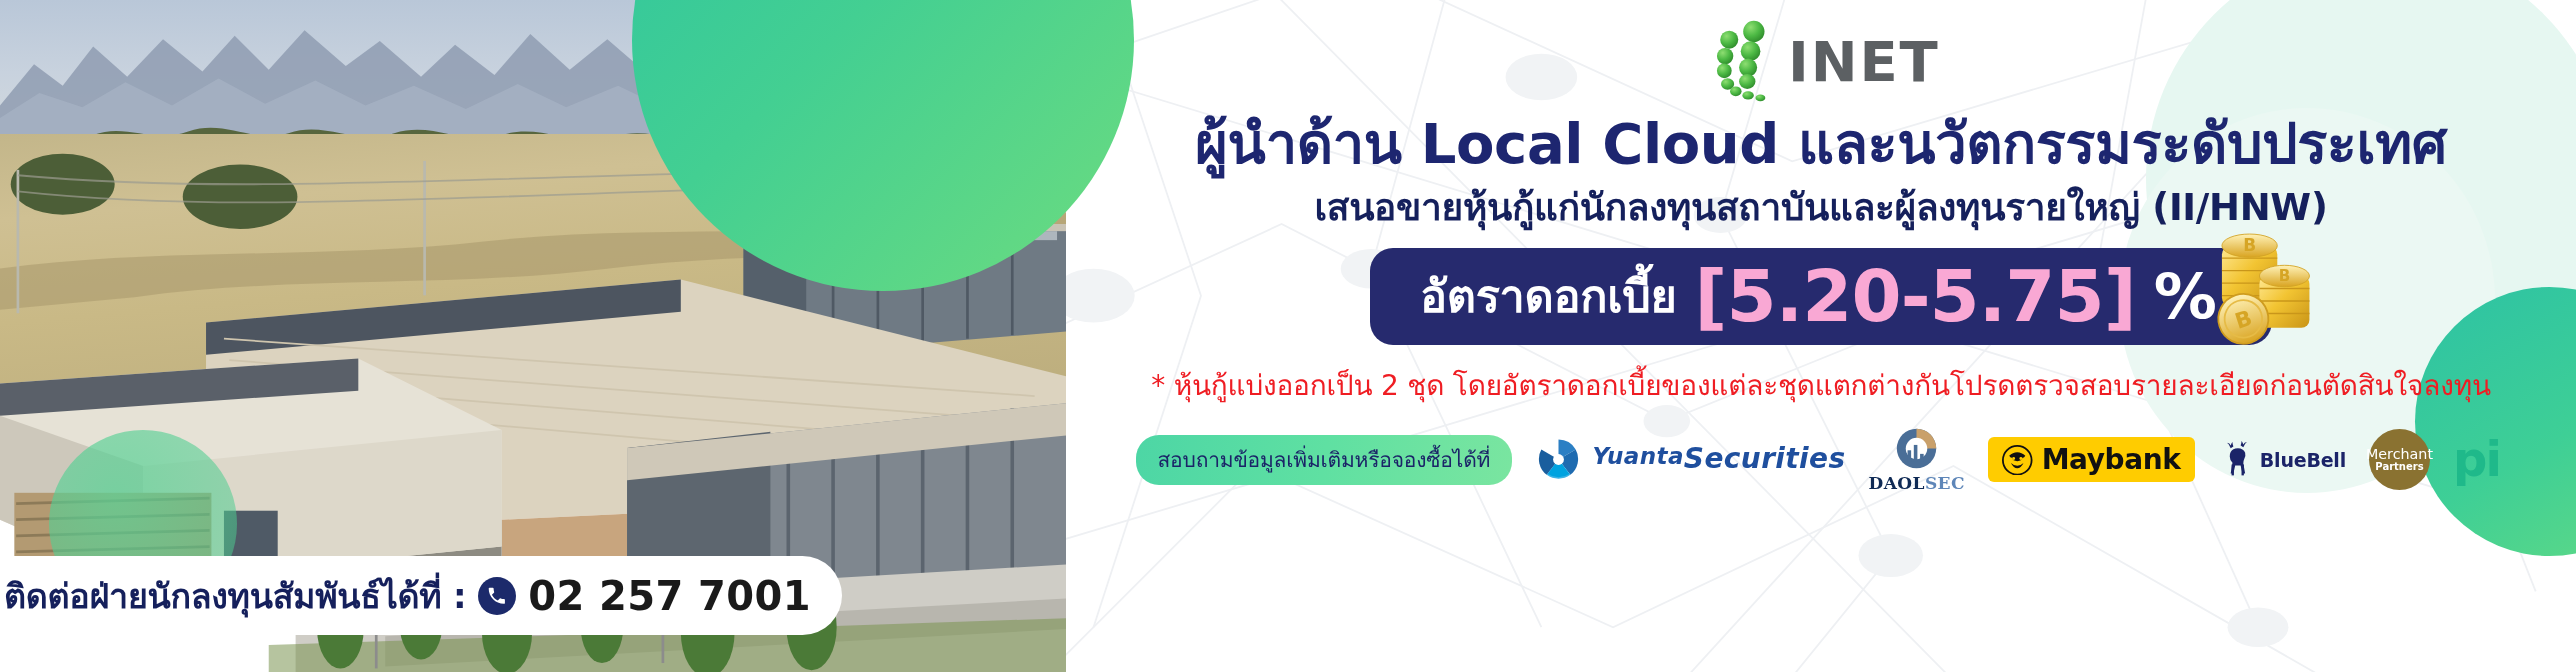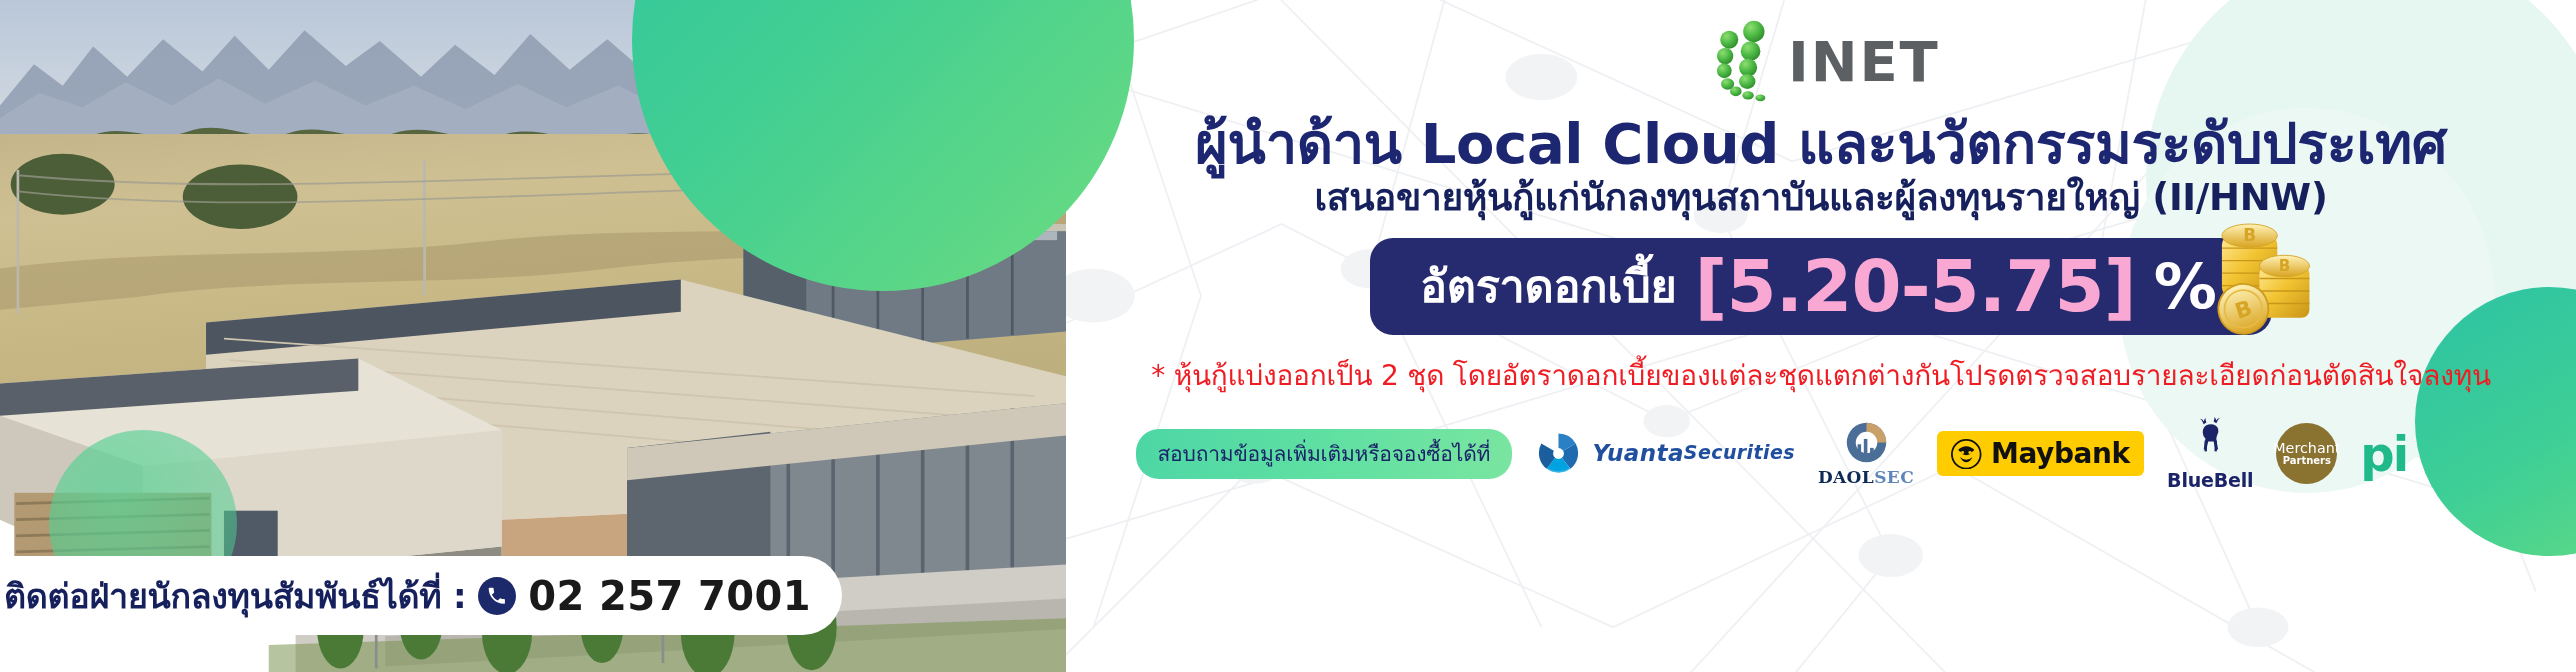--- a/index.html
+++ b/index.html
@@ -148,21 +148,21 @@
   }
 
   
   .headline {
     margin-top: 10.8px;
     font-size: 56px; font-weight: 700; color: #1d2670;
     letter-spacing: -0.4px; white-space: nowrap; line-height: 1.12;
   }
   
   .subheadline {
-    margin-top: 0;
+    margin-top: 10px;
     font-size: 37px; font-weight: 700; color: #15205c;
     letter-spacing: -0.3px; white-space: nowrap; line-height: 1.2;
   }
 
   
   .rate-row {
     margin-top: 18px;
     position: relative;
     display: flex; align-items: center;
   }
@@ -227,42 +227,42 @@
 
   
   .yuanta { display:flex; align-items:center; gap: 10.8px; }
   .yuanta-mark { width: 47px; height: 47px; }
   .yuanta-mark svg { width:100%; height:100%; display:block; }
   .yuanta-text {
     display:flex; flex-direction:row; line-height: .95;
     font-style: italic; font-weight: 800; color:#1f4f9e;
   }
   .yuanta-t1 { font-size: 23px; letter-spacing:0.4px; }
-  .yuanta-t2 { font-size: 19px; letter-spacing:0.4px; }
+  .yuanta-t2 { font-size: 28px; letter-spacing:0.4px; }
 
   
   .daol { display:flex; flex-direction:column; align-items:center; gap:2.7px; }
   .daol-mark { width:43px; height:43px; }
   .daol-mark svg { width:100%; height:100%; display:block; }
   .daol-text { font-size: 17px; font-weight:800; color:#0f2a55; letter-spacing:0.4px;
                font-family:"DejaVu Serif","Liberation Serif",serif; }
   .daol-text .sec { color:#5e86b8; font-weight:700; }
 
   
   .maybank {
     background:#ffcc00; border-radius: 6px;
     height: 45px; padding: 0 14.3px;
     display:flex; align-items:center; gap: 9px;
   }
   .mb-mark { width: 30.5px; height: 30.5px; }
   .mb-mark svg { width:100%; height:100%; display:block; }
   .mb-text { font-size: 28px; font-weight: 800; color:#111; letter-spacing:-0.4px; }
 
   
-  .bluebell { display:flex; flex-direction:column; align-items:center; gap:14px; }
+  .bluebell { display:flex; flex-direction:row; align-items:center; gap:4px; }
   .bb-mark { width:38px; height:38px; }
   .bb-mark svg { width:100%; height:100%; display:block; }
   .bb-text { font-size: 19px; font-weight:700; color:#1b2468; letter-spacing:-0.2px; }
 
   
   .merchant {
     width: 61px; height: 61px; border-radius: 50%;
     background: #8a7231;
     display:flex; flex-direction:column; align-items:center; justify-content:center;
     line-height: 1.05;

